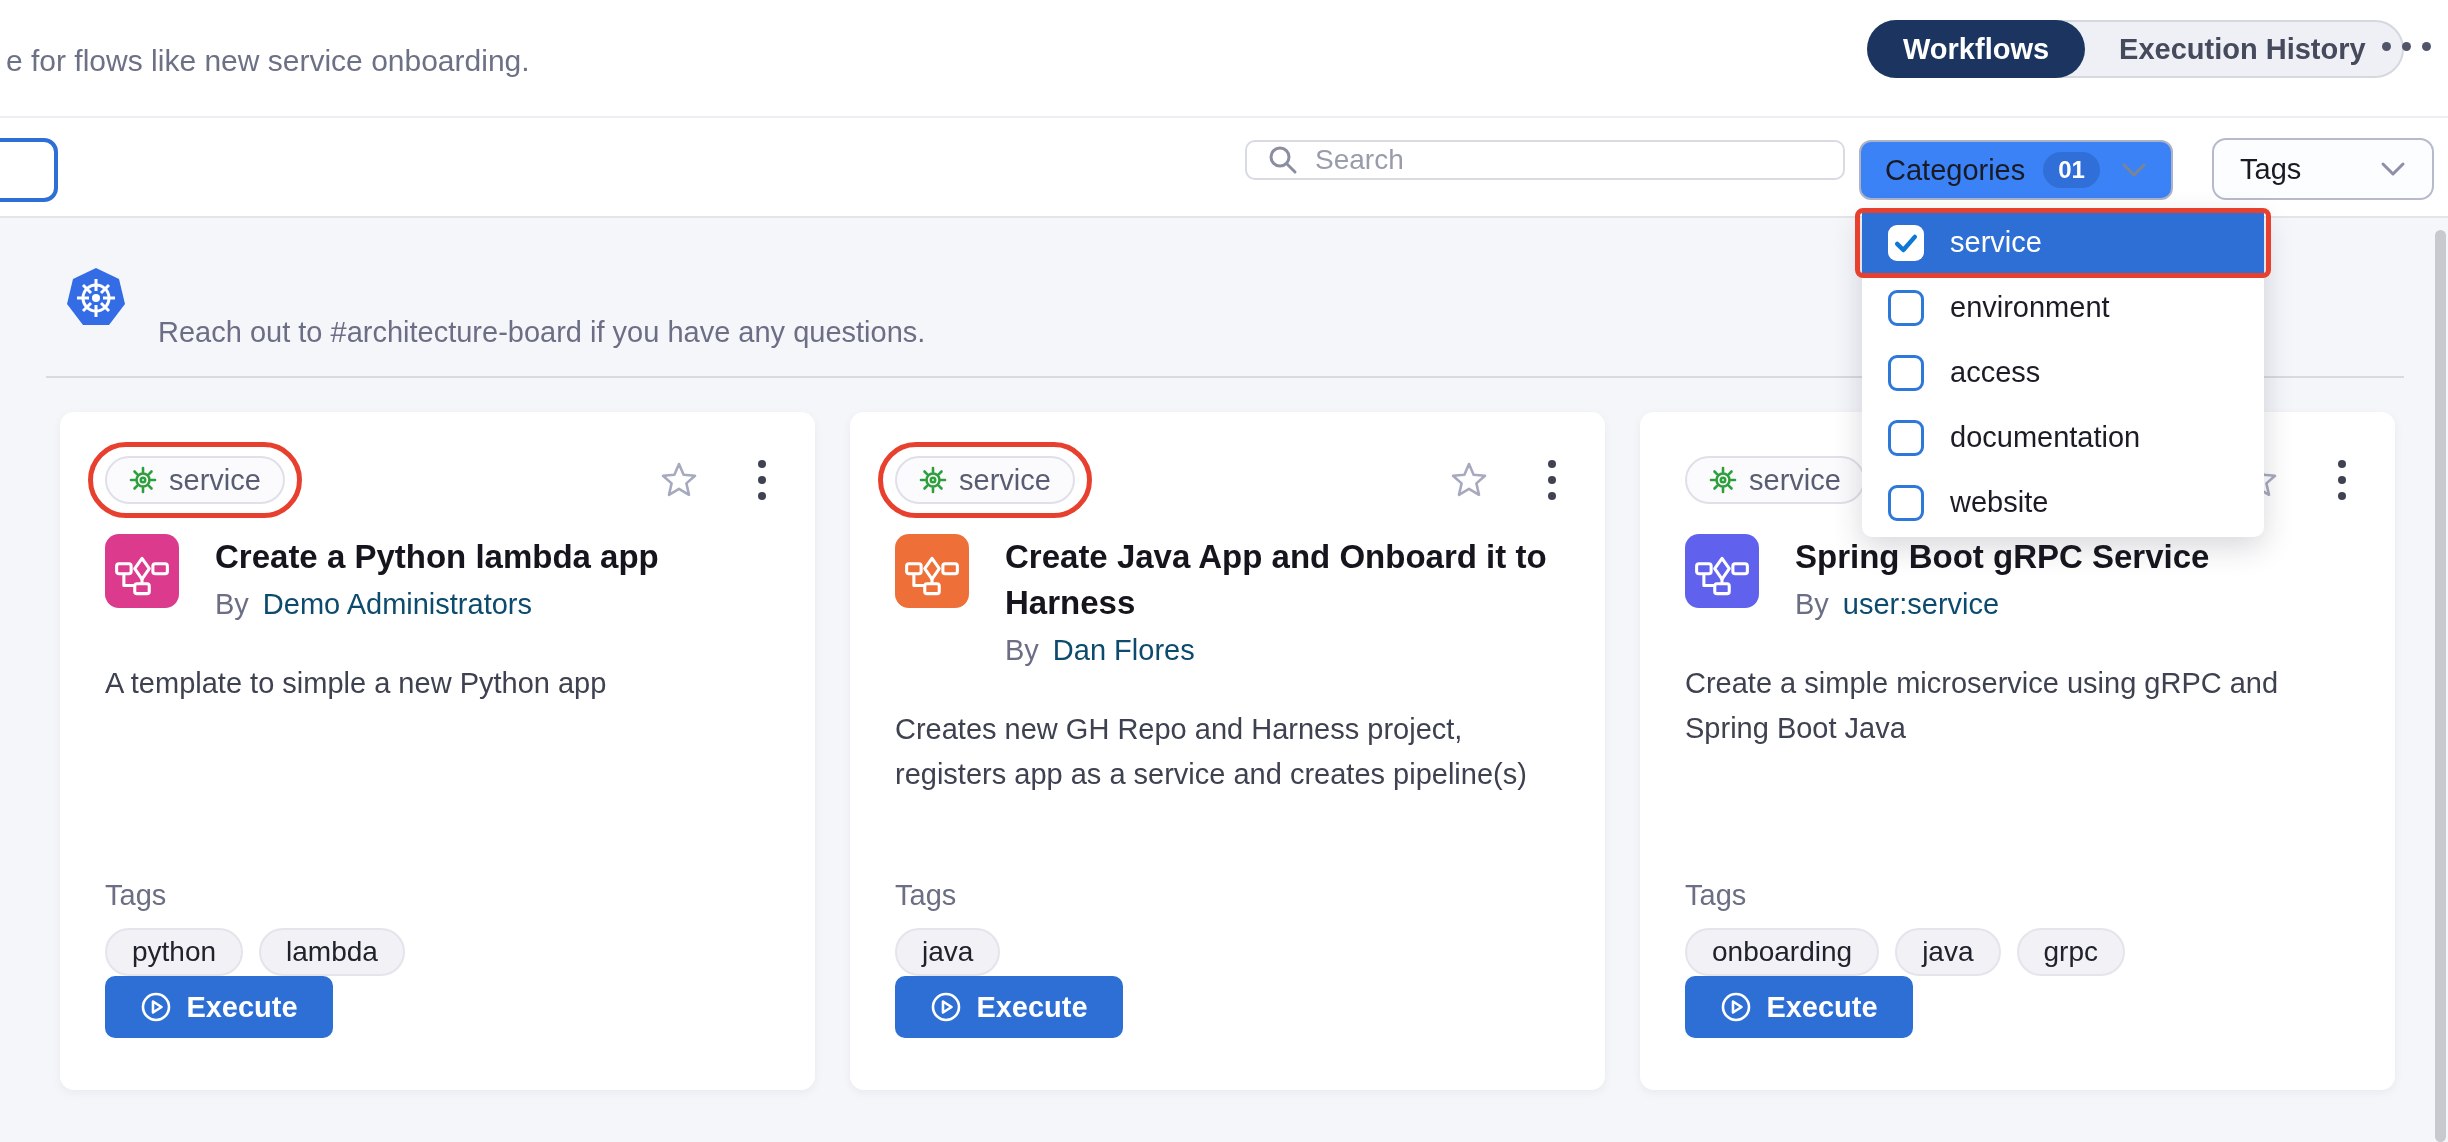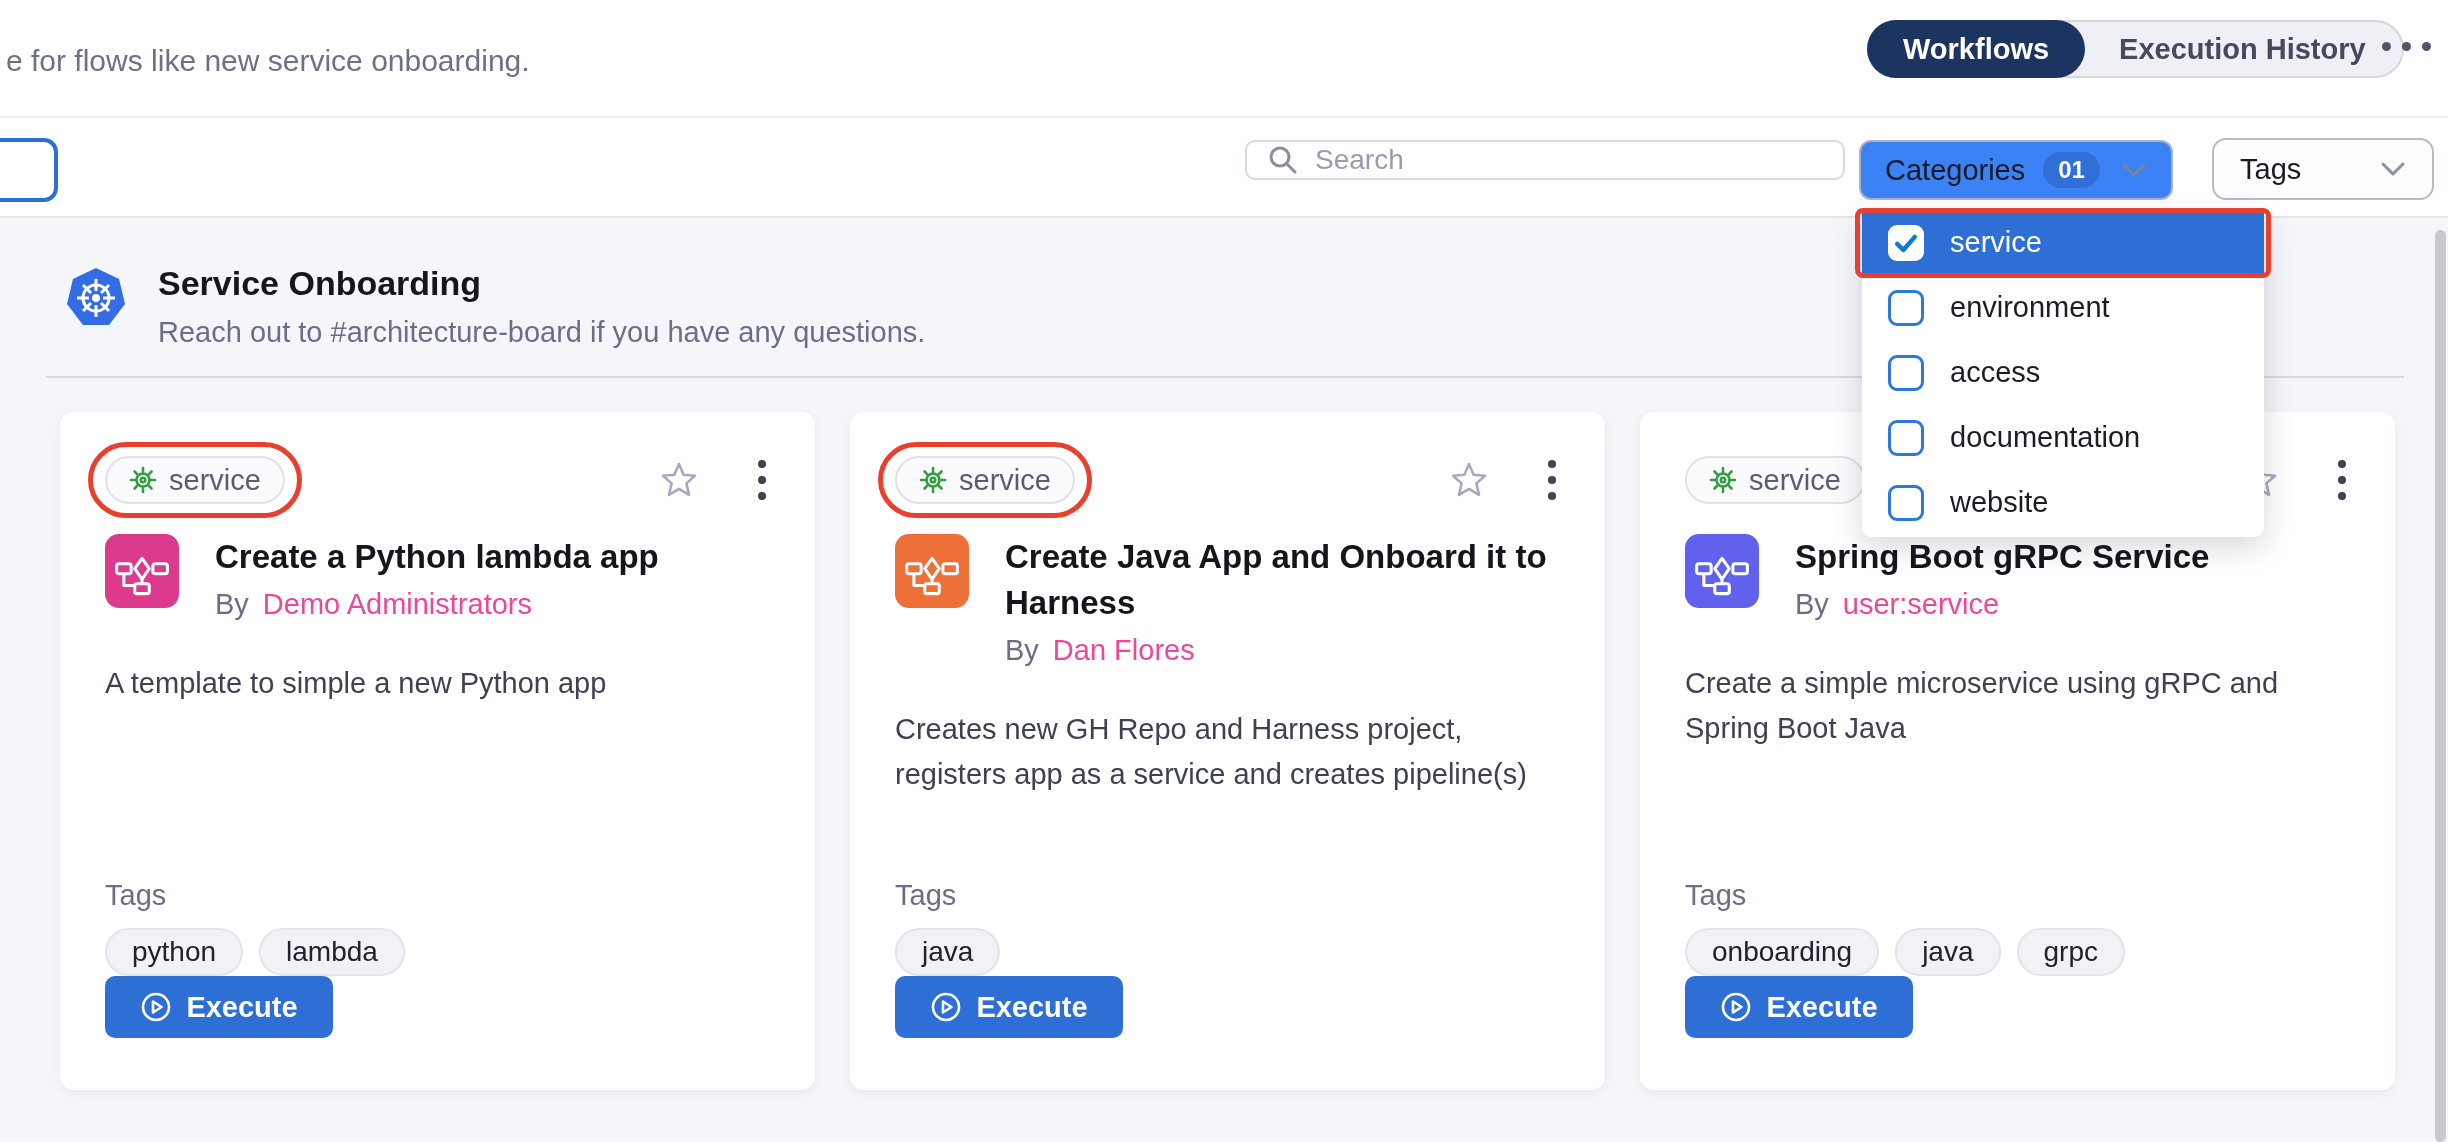--- a/index.html
+++ b/index.html
@@ -45,21 +45,21 @@
   .badge-label { font-size:29px; color:#585d73; }
   .annotation-oval { position:absolute; left:-17px; top:-14px; right:-17px; bottom:-14px; border:5px solid #e8402f; border-radius:999px; pointer-events:none; }
   .star-btn { margin-left:auto; display:flex; cursor:pointer; }
   .kebab { margin-left:56px; display:flex; flex-direction:column; gap:8px; cursor:pointer; padding:4px; }
   .kebab i { width:8px; height:8px; border-radius:50%; background:#3f4250; }
   .card-title-row { display:flex; margin-top:30px; gap:36px; }
   .tile { width:74px; height:74px; border-radius:14px; flex:none; display:flex; align-items:center; justify-content:center; }
   .card-title { font-size:33px; font-weight:bold; color:#15161d; line-height:46px; max-width:580px; }
   .by-row { display:flex; gap:14px; margin-top:8px; font-size:29px; }
   .by-label { color:#6b6e84; }
-  .author-link { color:#ec4899; cursor:pointer; }
+  .author-link { color:#0c4a6e; cursor:pointer; }
   .card-desc { margin-top:40px; font-size:29px; line-height:45px; color:#3e4150; max-width:665px; }
   .tags-label { margin-top:auto; font-size:29px; color:#6b6e84; }
   .chips { display:flex; gap:16px; margin-top:16px; }
   .chip { height:48px; display:flex; align-items:center; padding:0 25px; background:#f1f1f6; border:2px solid #e4e4ec; border-radius:24px; font-size:28px; color:#20222c; }
   .execute-btn { width:228px; height:62px; background:#2e6fd6; border:none; border-radius:10px; display:flex; align-items:center; justify-content:center; gap:14px; color:#fff; font-size:29px; font-weight:bold; font-family:inherit; cursor:pointer; }
 
   
   .dropdown { position:absolute; left:1862px; top:210px; width:402px; background:#fff; border-radius:10px; box-shadow:0 10px 30px rgba(40,41,61,0.18); z-index:50; padding-bottom:2px; }
   .dd-row { height:65px; display:flex; align-items:center; gap:26px; padding-left:26px; font-size:29px; color:#1b1c26; cursor:pointer; }
   .dd-row.checked { background:#2e6fd6; color:#ffffff; border-radius:4px 4px 0 0; }
@@ -133,21 +133,20 @@
             <line x1="32" y1="39" x2="32" y2="51"></line>
           <line x1="13" y1="32" x2="25" y2="32"></line>
             <line x1="39" y1="32" x2="51" y2="32"></line>
           <line x1="19" y1="19" x2="27" y2="27"></line>
             <line x1="37" y1="37" x2="45" y2="45"></line>
           <line x1="45" y1="19" x2="37" y2="27"></line>
             <line x1="27" y1="37" x2="19" y2="45"></line>
         </g>
       </svg>
     </span>
-    <div class="section-title">Service Onboarding</div>
     <div class="section-subtitle">Reach out to #architecture-board if you have any questions.</div>
     <div class="section-divider"></div>
 
     <div class="cards">
 
       <div class="card">
         <div class="card-top">
           <div class="badge-wrap">
             <div class="annotation-oval"></div>
             <div class="badge">

